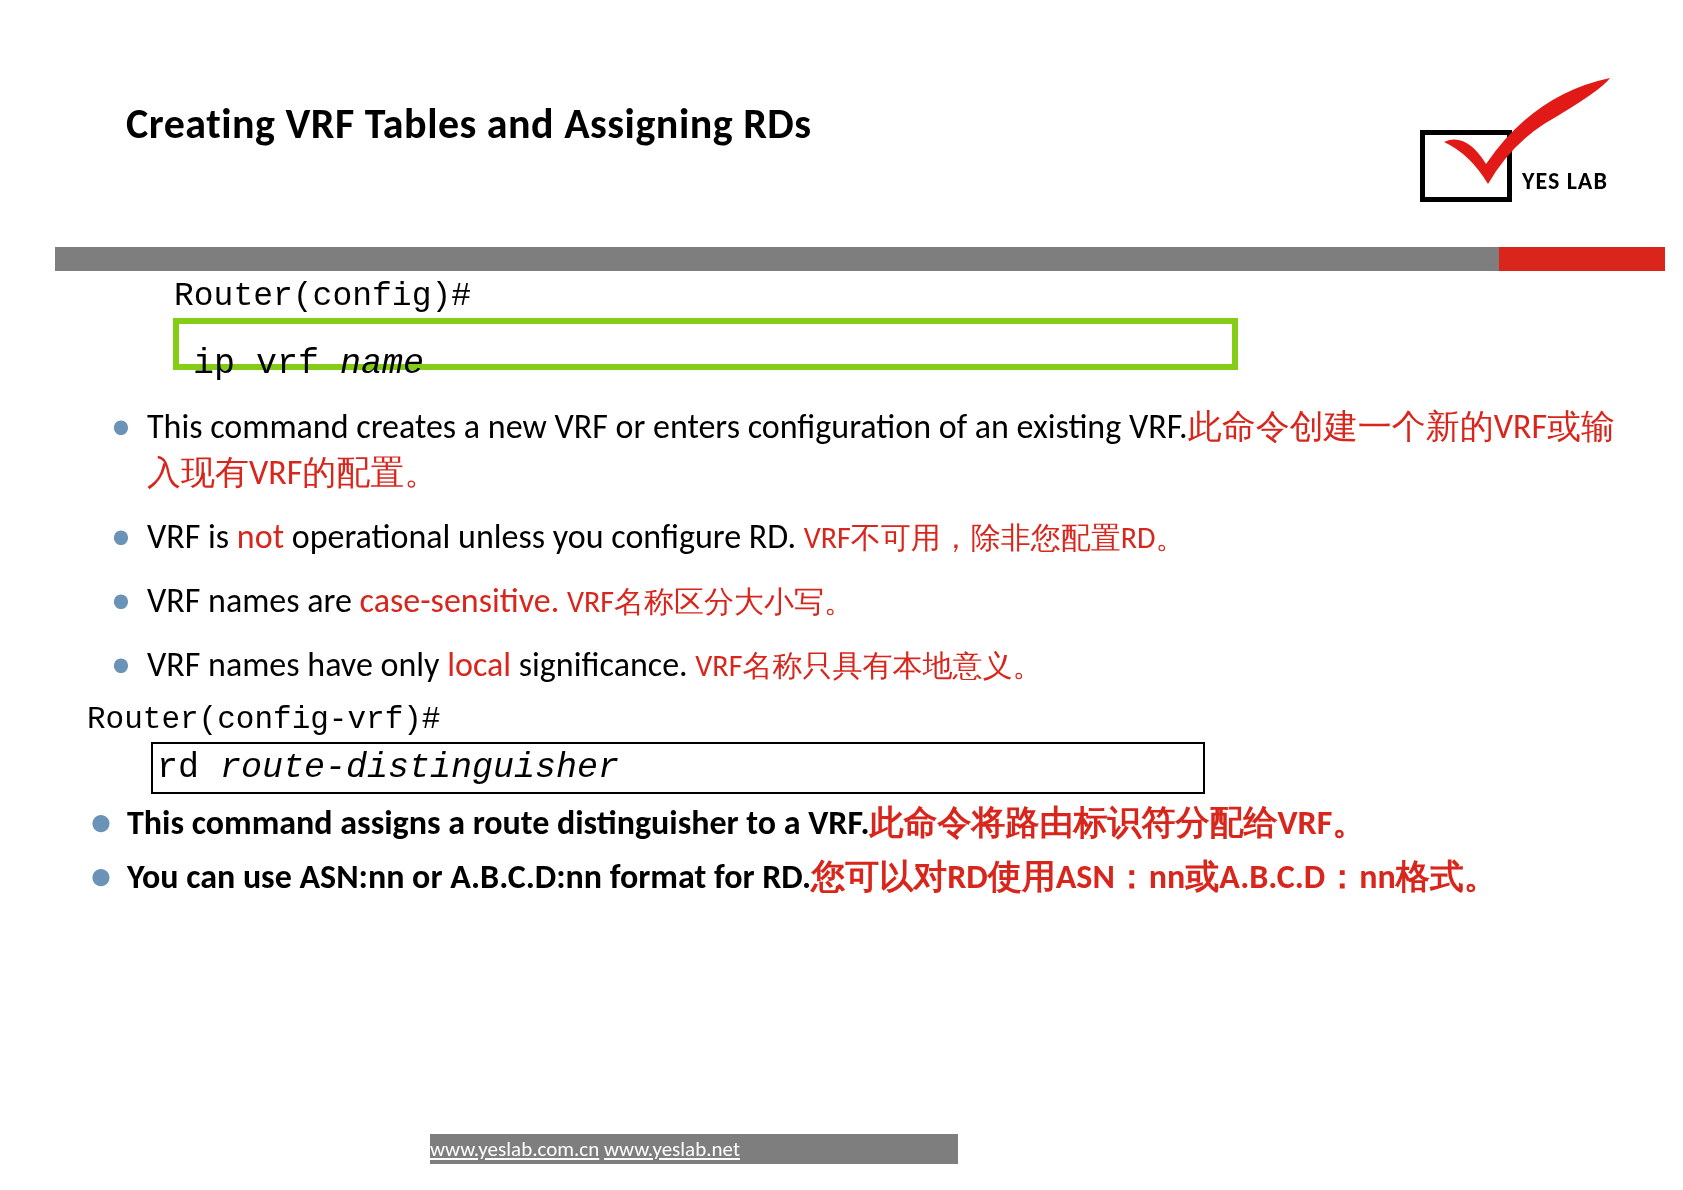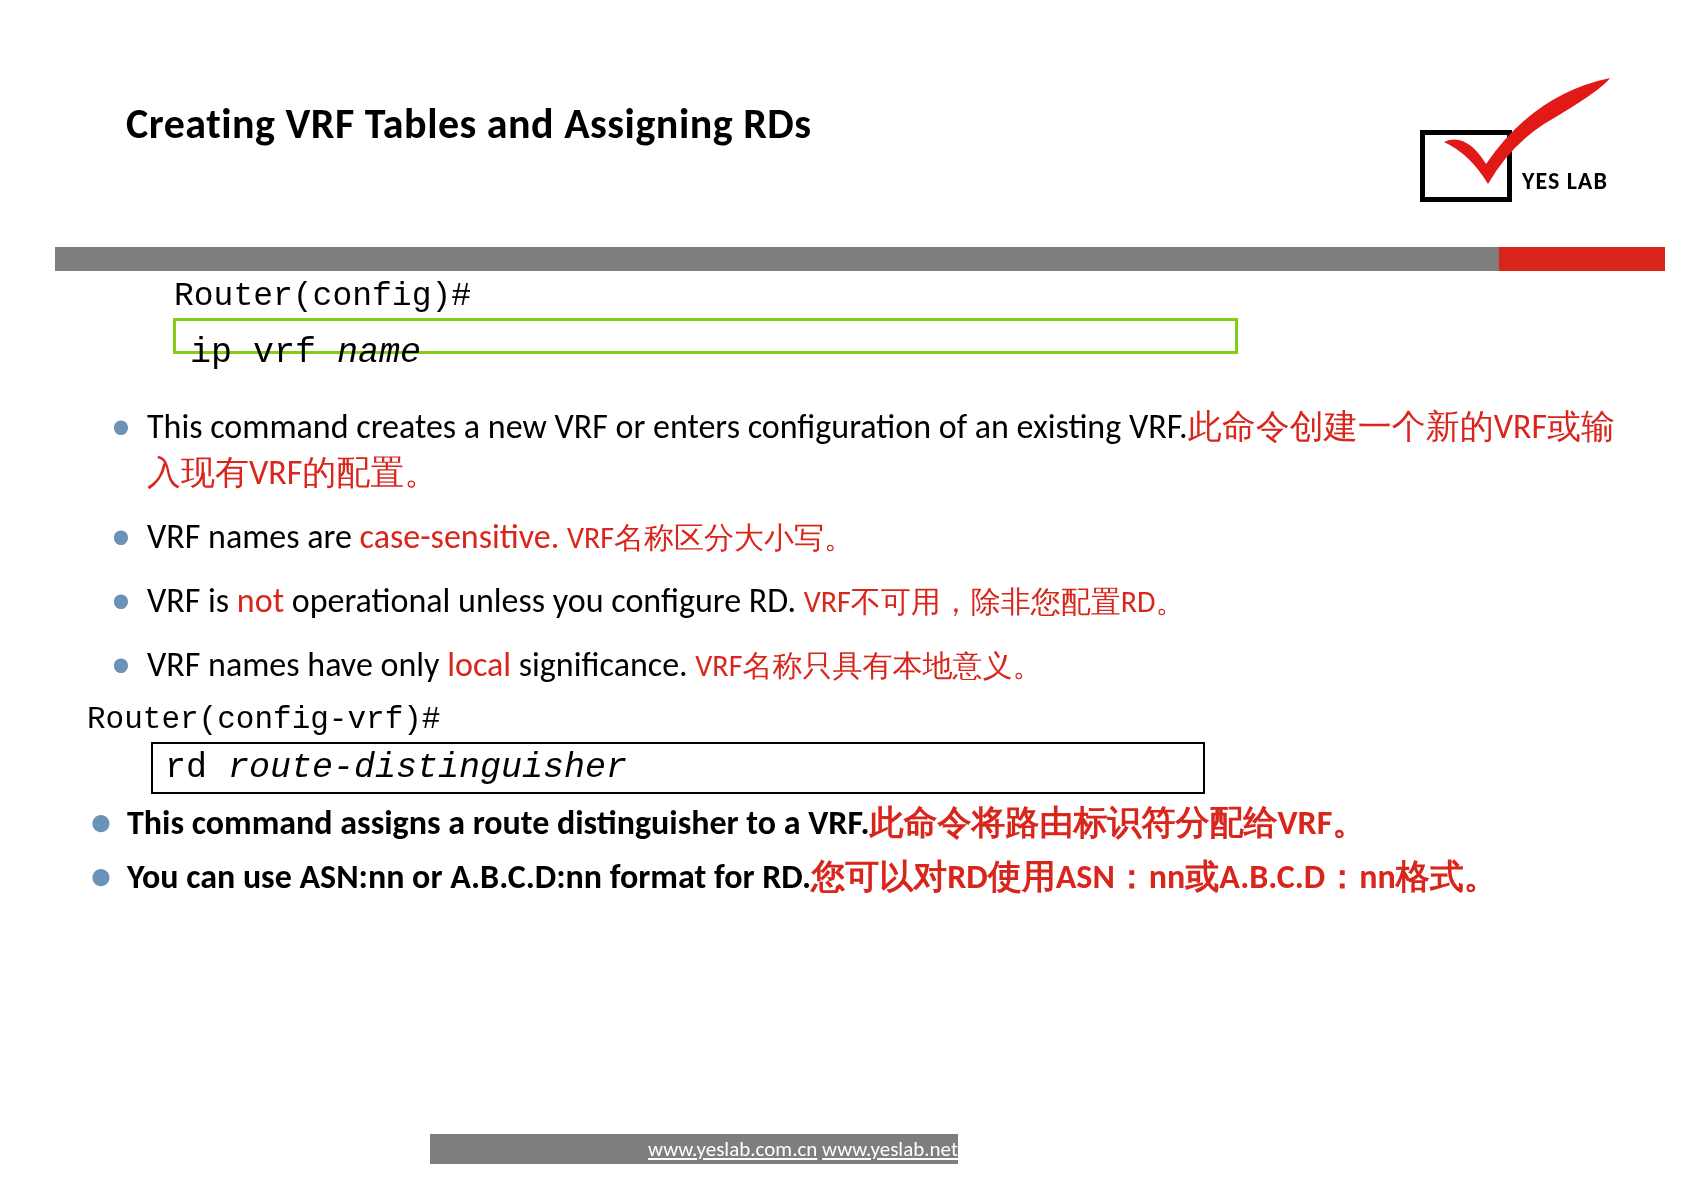--- a/index.html
+++ b/index.html
@@ -84,46 +84,46 @@
     left: 174px;
     font-family: "Courier New", monospace;
     font-size: 33px;
   }
   .codebox1 {
     position: absolute;
     top: 318px;
     left: 173px;
     width: 1065px;
     height: 36px;
-    border: 3px solid #84cc16;
+    border: 6px solid #84cc16;
     box-sizing: border-box;
     font-family: "Courier New", monospace;
     font-size: 35px;
-    padding: 12px 14px;
+    padding: 20px 14px;
   }
   .codebox1 .arg { font-style: italic; }
 
   .prompt2 {
     position: absolute;
     top: 702px;
     left: 87px;
     font-family: "Courier New", monospace;
     font-size: 31px;
   }
   .codebox2 {
     position: absolute;
     top: 742px;
     left: 151px;
     width: 1054px;
     height: 52px;
     border: 2px solid #000;
     box-sizing: border-box;
     font-family: "Courier New", monospace;
     font-size: 35px;
-    padding: 4px 12px;
+    padding: 4px 4px;
   }
   .codebox2 .arg { font-style: italic; }
 
   
   .bullets1 {
     position: absolute;
     top: 404px;
     left: 105px;
     right: 60px;
   }
@@ -167,21 +167,21 @@
   }
   .footer-bar {
     position: absolute;
     left: 430px;
     width: 528px;
     height: 30px;
     background: #7e7e7e;
     color: #fff;
     font-size: 21px;
     line-height: 30px;
-    text-align: right;
+    text-align: left;
   }
   .footer-bar a {
     color: #fff;
     text-decoration: underline;
   }
 </style>
 </head>
 <body>
 
 <div class="slide">
@@ -202,24 +202,24 @@
   <div class="prompt1">Router(config)#</div>
   <div class="codebox1">
     <span>ip vrf </span><span class="arg">name</span>
   </div>
 
   <div class="bullets1">
     <div class="bul">
       <span>This command creates a new VRF or enters configuration of an  existing VRF.</span><span class="red">此命令创建一个新的VRF或输入现有VRF的配置。</span>
     </div>
     <div class="bul">
+      <span>VRF is </span><span class="red">not</span><span> operational unless you configure RD. </span><span class="red-sm">VRF不可用，除非您配置RD。</span>
+    </div>
+    <div class="bul">
       <span>VRF names are </span><span class="red">case-sensitive. </span><span class="red-sm">VRF名称区分大小写。</span>
-    </div>
-    <div class="bul">
-      <span>VRF is </span><span class="red">not</span><span> operational unless you configure RD. </span><span class="red-sm">VRF不可用，除非您配置RD。</span>
     </div>
     <div class="bul">
       <span>VRF names have only </span><span class="red">local</span><span> significance. </span><span class="red-sm">VRF名称只具有本地意义。</span>
     </div>
   </div>
 
   <div class="prompt2">Router(config-vrf)#</div>
   <div class="codebox2">
     <span>rd </span><span class="arg">route-distinguisher</span>
   </div>

